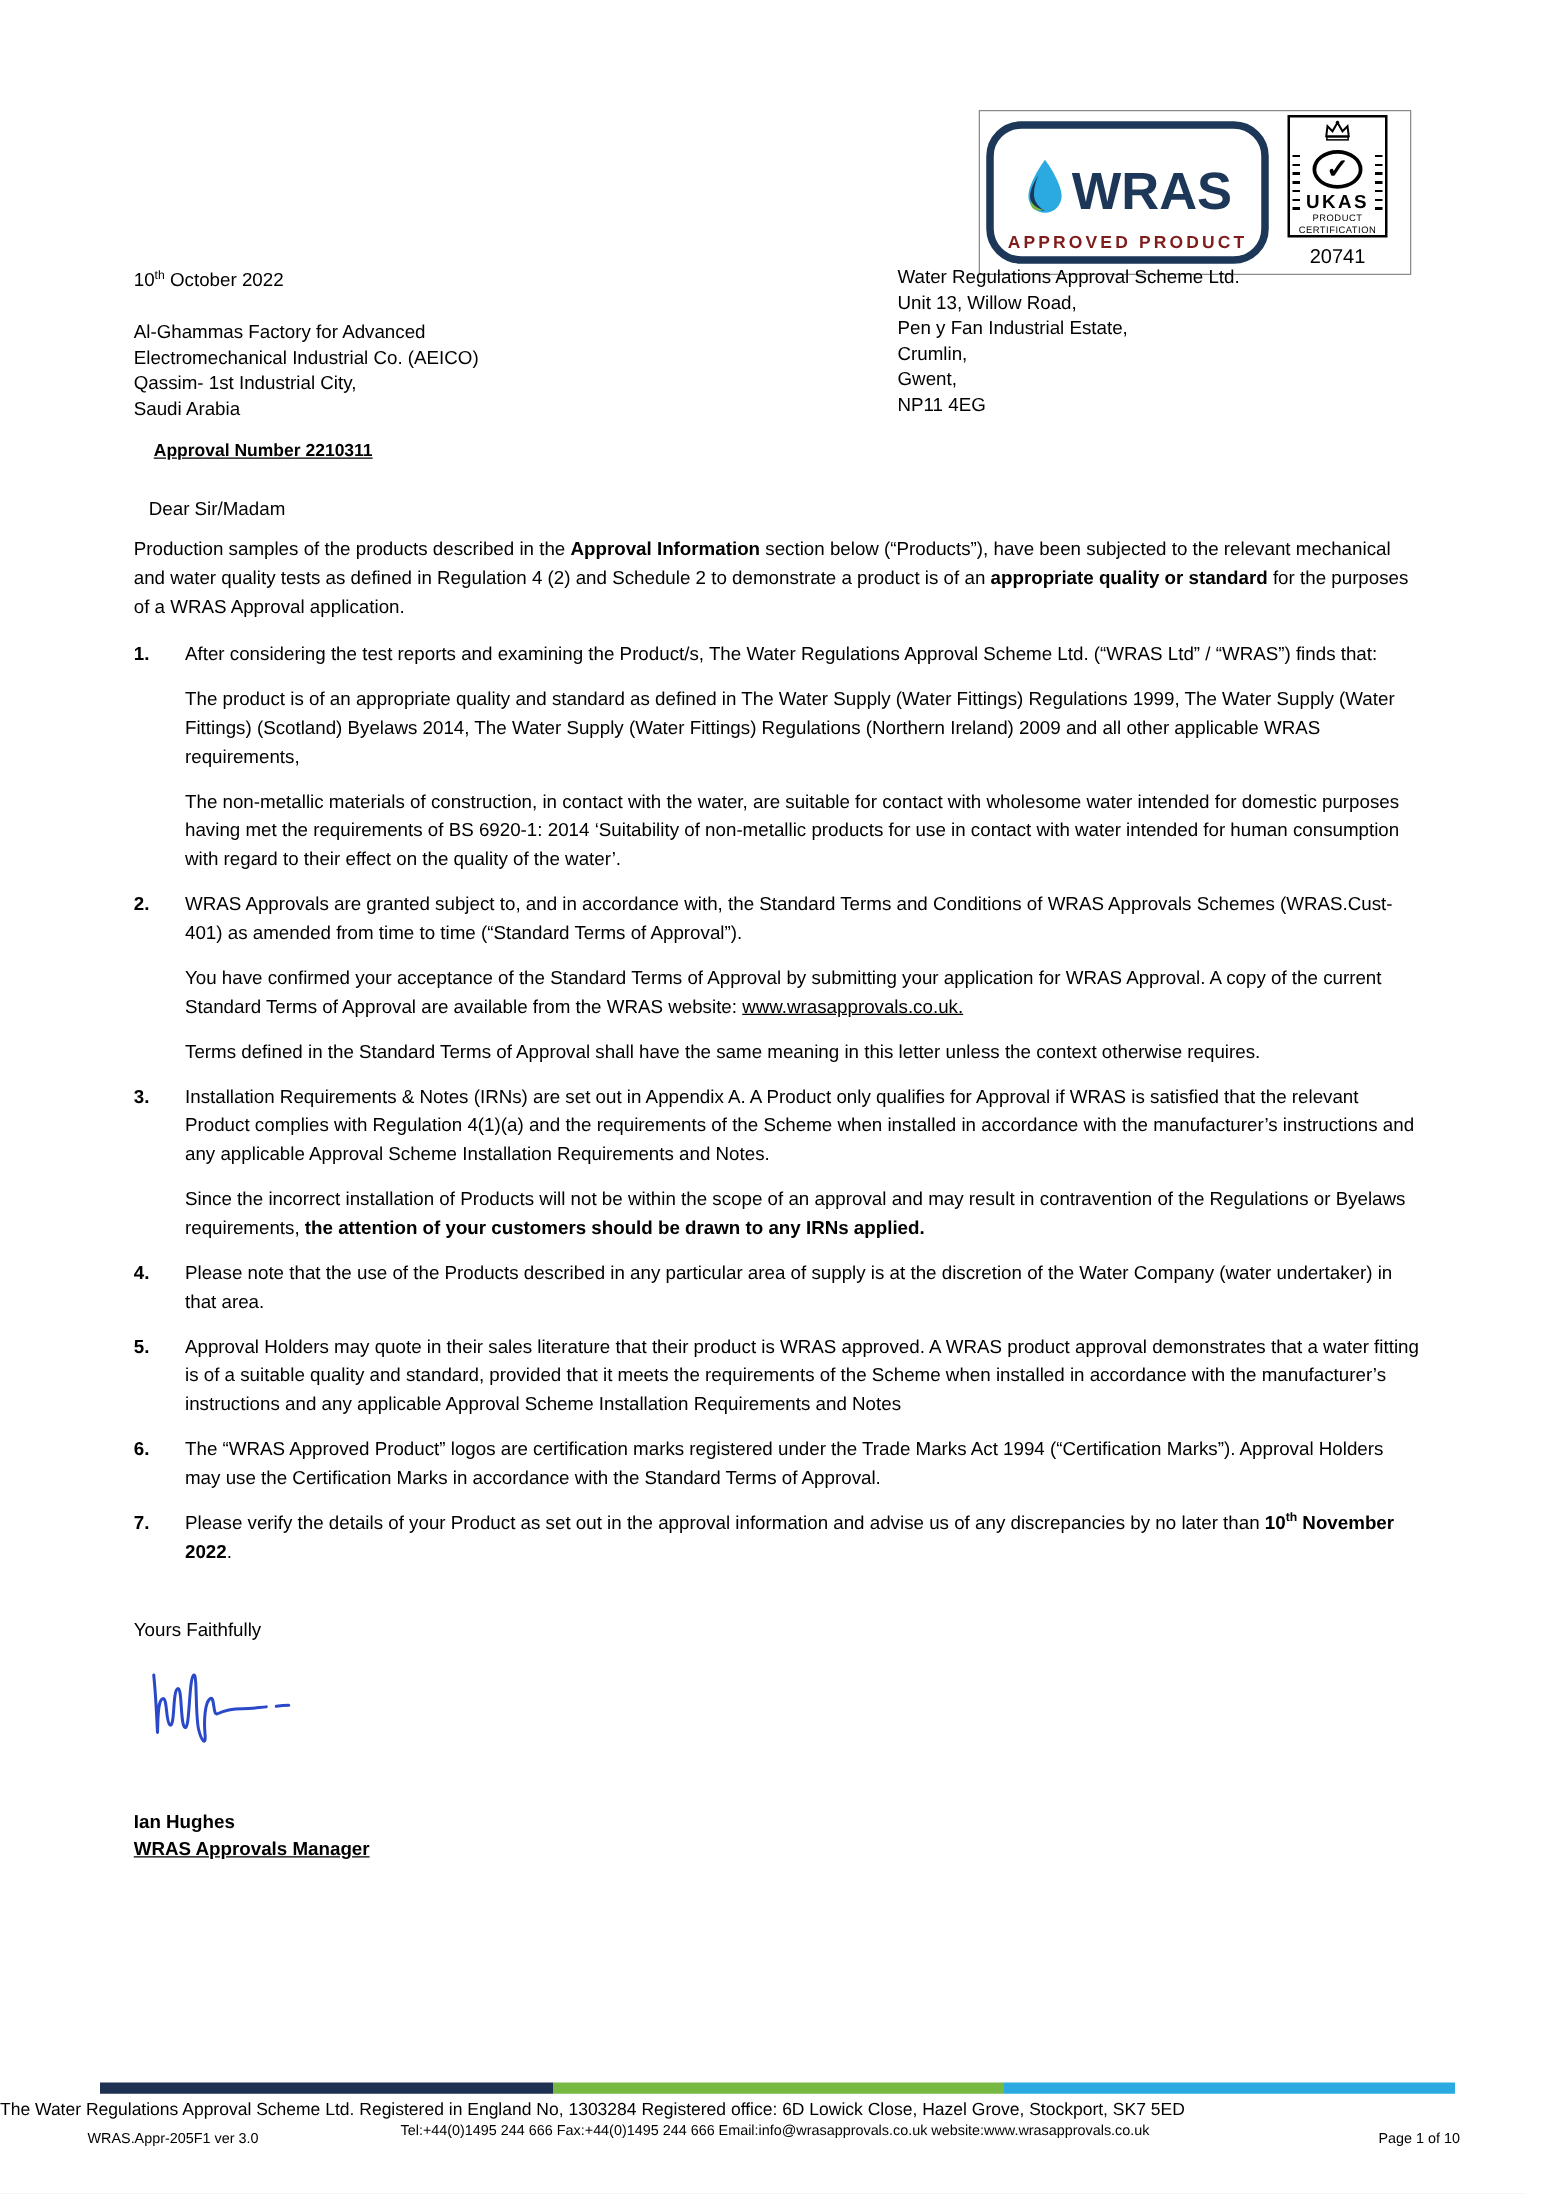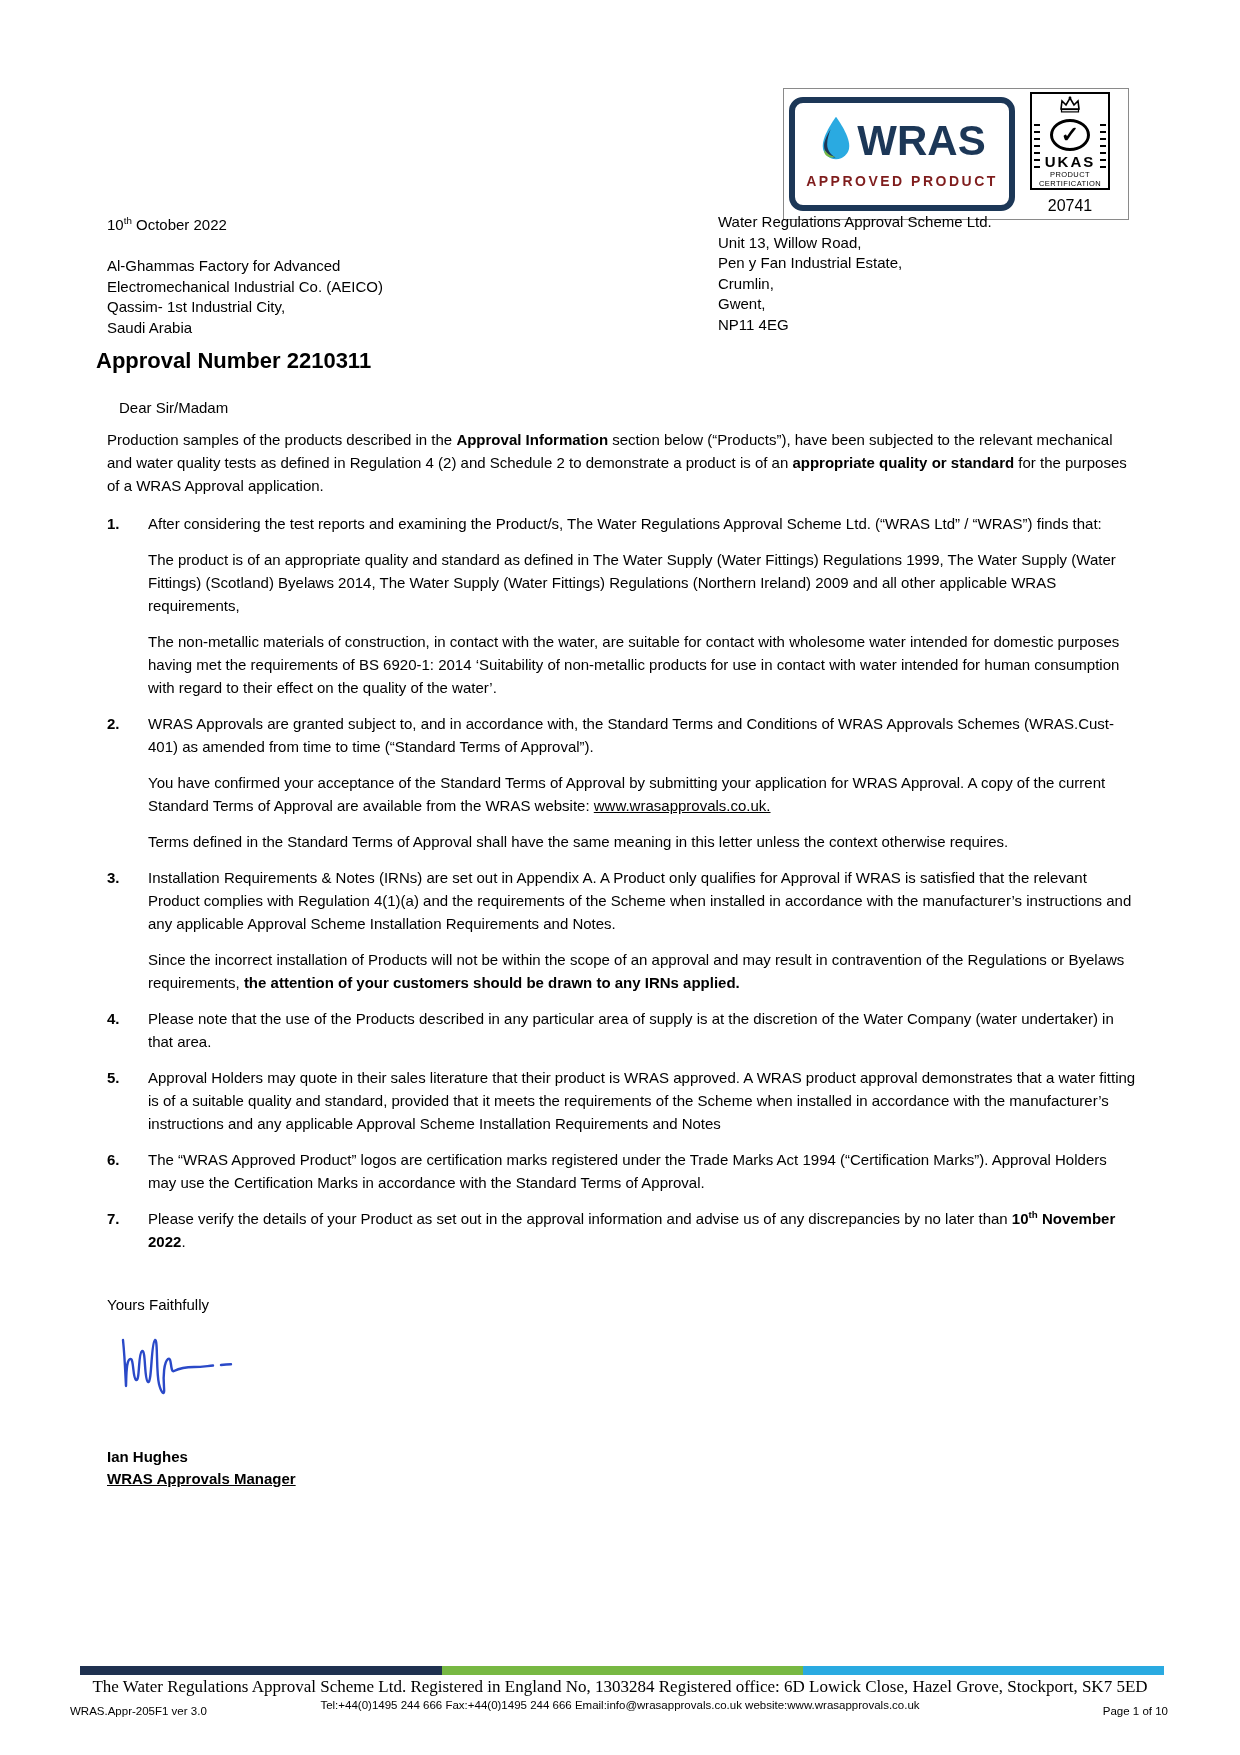--- a/index.html
+++ b/index.html
@@ -13,22 +13,22 @@
   .bold { font-weight:bold; }
 
   
   .logo-group {
     position:absolute; top:88px; left:783px; width:346px; height:132px;
     border:1.5px solid #8a8a8a; box-sizing:border-box;
     display:flex; align-items:center; padding:6px 5px; background:#fff;
   }
   .wras-box {
     width:226px; height:114px; box-sizing:border-box;
-    border:6px solid #1c3757; border-radius:14px; margin-right:5px;
-    display:flex; flex-direction:column; align-items:center; justify-content:center;
+    border:6px solid #1c3757; border-radius:28px; margin-right:5px;
+    display:flex; flex-direction:column; align-items:center; justify-content:flex-end;
   }
   .wras-row { display:flex; align-items:center; }
   .wras-word {
     font-weight:bold; color:#1c3757; font-size:42px; line-height:42px;
     letter-spacing:0px; margin-left:3px;
   }
   .approved-word {
     font-weight:bold; color:#7f1d1d; font-size:14px; letter-spacing:2.5px;
     margin-top:3px; white-space:nowrap;
   }
@@ -51,22 +51,22 @@
   .ukas-word { font-weight:bold; font-size:15px; letter-spacing:2px; line-height:17px; margin-top:2px; }
   .ukas-sub { font-size:7.5px; line-height:9px; letter-spacing:0.4px; }
   .ukas-number { font-weight:normal; font-size:16px; margin-top:4px; }
 
   
   .date-line   { position:absolute; top:213px; left:107px; }
   .recipient   { position:absolute; top:256px; left:107px; line-height:20.5px; }
   .sender      { position:absolute; top:212px; left:718px; line-height:20.5px; }
   .addr-line { display:block; }
   .heading {
-    position:absolute; top:349px; left:96px;
-    font-size:22px; font-weight:bold;
+    position:absolute; top:349px; left:123px;
+    font-size:14px; font-weight:bold;text-decoration:underline;
   }
   .salutation { position:absolute; top:396px; left:119px; }
 
   .body-flow { position:absolute; top:428px; left:107px; width:1029px; }
   .body-flow p { margin:0 0 13px 0; }
   .intro { margin-bottom:15px !important; }
 
   .li { display:flex; margin-bottom:13px; }
   .num { flex:0 0 41px; font-weight:bold; }
   .li-body { flex:1; }
@@ -79,22 +79,22 @@
 
   
   .footer-bar {
     position:absolute; top:1666px; left:80px; width:1084px; height:9px;
     background:linear-gradient(to right,
       #1f3150 0%, #1f3150 33.4%,
       #77b843 33.4%, #77b843 66.7%,
       #2aaae1 66.7%, #2aaae1 100%);
   }
   .footer-line1 {
-    position:absolute; top:1679px; left:0; right:0; text-align:center;
-    font-size:17px; line-height:16px;font-family:Liberation Serif, serif;
+    position:absolute; top:1679px; left:0; right:0; 
+    font-size:14px; line-height:16px;
   }
   .footer-line2 {
     position:absolute; top:1697px; left:0; right:0; text-align:center;
     font-size:11.5px; line-height:16px;
   }
   .footer-left  { position:absolute; top:1700px; left:70px;  font-size:11.5px; }
   .footer-right { position:absolute; top:1700px; right:72px; font-size:11.5px; }
 </style>
 </head>
 <body>

